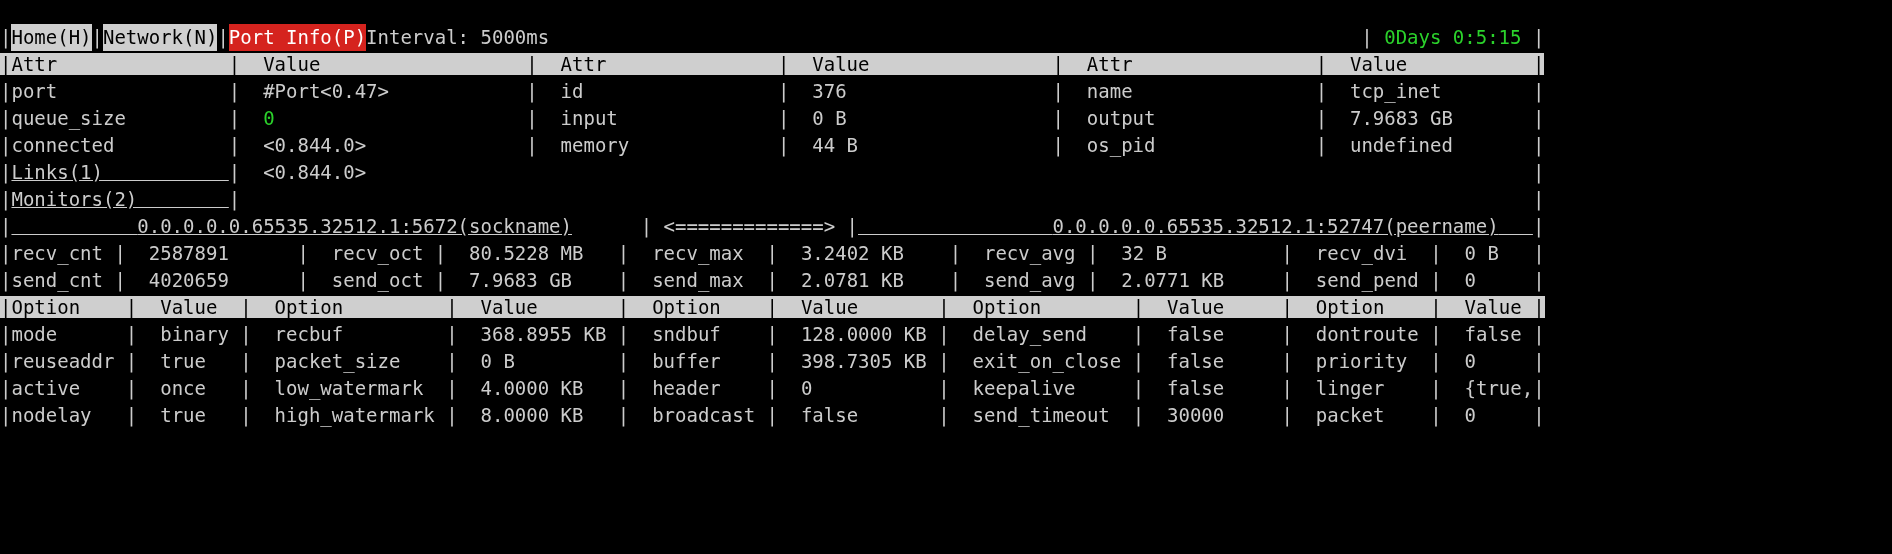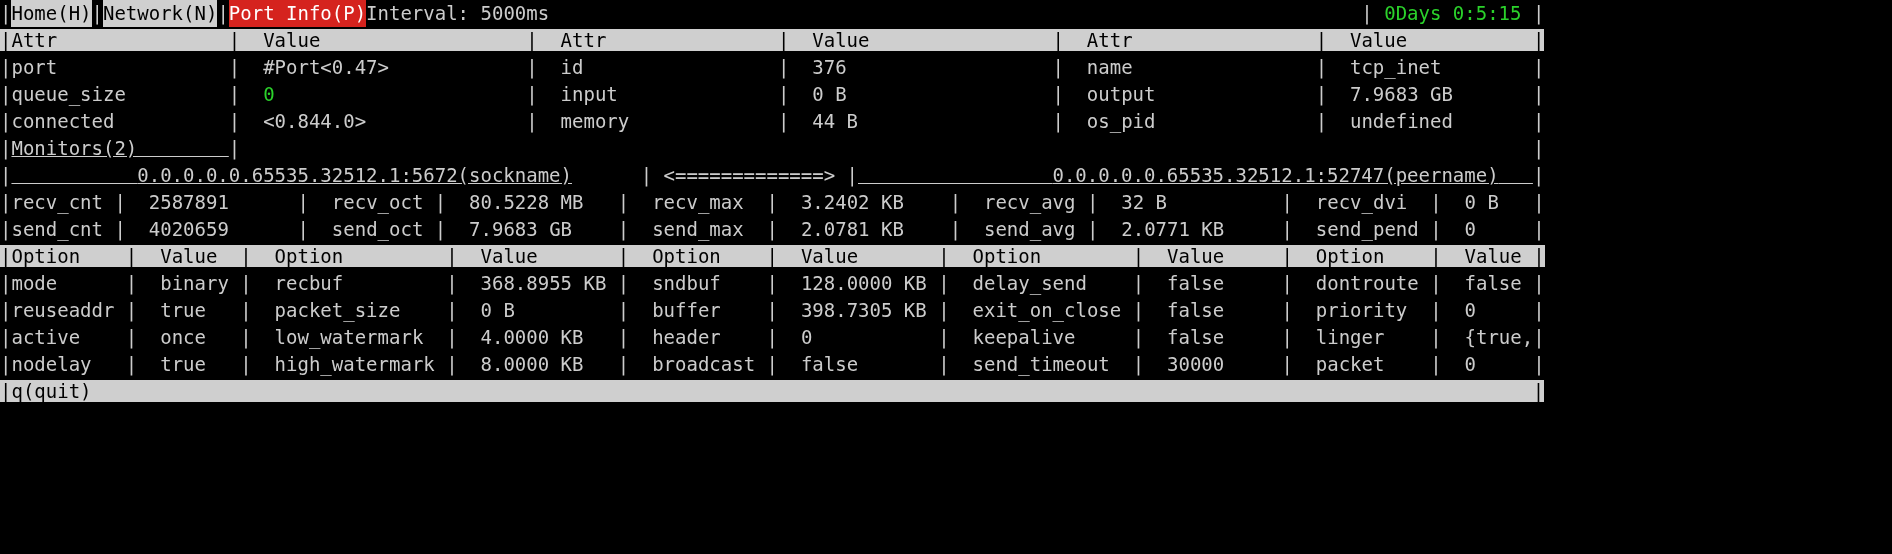--- a/index.html
+++ b/index.html
@@ -5,21 +5,21 @@
   html, body {
     margin: 0;
     padding: 0;
     background: #000;
     color: #ccc;
     font-family: "Menlo", "DejaVu Sans Mono", "Consolas", monospace;
     font-size: 19px;
     line-height: 27px;
     letter-spacing: 0;
   }
-  .screen { width: 1632px; }
+  .screen { width: 1632px; margin-top: 24px; }
   .row { white-space: pre; height: 27px; }
   .inv { background: #cfcfcf; color: #000; }
   .redbg { background: #d5231e; color: #fff; }
   .green { color: #2bd22b; }
   .ul { text-decoration: underline; }
   .pipe { color: #ccc; }
   .cell { display: inline-block; }
   .fill { display:inline-block; }
 </style>
 </head>
@@ -29,34 +29,34 @@
 <div class="row"><span class="pipe">|</span><span class="inv cell">Home(H)</span><span class="pipe">|</span><span class="inv cell">Network(N)</span><span class="pipe">|</span><span class="redbg cell">Port Info(P)</span><span class="cell">Interval: </span><span class="cell">5000ms</span><span class="fill" id="nav-spacer">                                                                       </span><span class="pipe">| </span><span class="green cell">0Days 0:5:15</span><span class="pipe"> |</span></div>
 
 <div class="row" id="attr-header"><span class="inv">|</span><span class="inv">Attr               </span><span class="inv">| </span><span class="inv"> </span><span class="inv">Value                  </span><span class="inv">| </span><span class="inv"> </span><span class="inv">Attr               </span><span class="inv">| </span><span class="inv"> </span><span class="inv">Value                </span><span class="inv">| </span><span class="inv"> </span><span class="inv">Attr                </span><span class="inv">| </span><span class="inv"> </span><span class="inv">Value           </span><span class="inv">|</span></div>
 
 <div id="attr-rows">
       <div class="row"><span class="">|</span><span class="">port               </span><span class="">| </span><span class=""> </span><span class="">#Port&lt;0.47&gt;            </span><span class="">| </span><span class=""> </span><span class="">id                 </span><span class="">| </span><span class=""> </span><span class="">376                  </span><span class="">| </span><span class=""> </span><span class="">name                </span><span class="">| </span><span class=""> </span><span class="">tcp_inet        </span><span class="">|</span></div>
       <div class="row"><span class="">|</span><span class="">queue_size         </span><span class="">| </span><span class=""> </span><span class="green">0                      </span><span class="">| </span><span class=""> </span><span class="">input              </span><span class="">| </span><span class=""> </span><span class="">0 B                  </span><span class="">| </span><span class=""> </span><span class="">output              </span><span class="">| </span><span class=""> </span><span class="">7.9683 GB       </span><span class="">|</span></div>
       <div class="row"><span class="">|</span><span class="">connected          </span><span class="">| </span><span class=""> </span><span class="">&lt;0.844.0&gt;              </span><span class="">| </span><span class=""> </span><span class="">memory             </span><span class="">| </span><span class=""> </span><span class="">44 B                 </span><span class="">| </span><span class=""> </span><span class="">os_pid              </span><span class="">| </span><span class=""> </span><span class="">undefined       </span><span class="">|</span></div>
     </div>
 
+<div class="row" id="links-row"><span class="">|</span><span class="ul">Links(1)           </span><span class="">| </span><span class=""> </span><span class="">&lt;0.844.0&gt;                                                                                                      </span><span class="">|</span></div>
 
 <div class="row" id="monitors-row"><span class="">|</span><span class="ul">Monitors(2)        </span><span class="">| </span><span class=""> </span><span class="">                                                                                                               </span><span class="">|</span></div>
 
 <div class="row" id="sock-row"><span class="">|</span><span class="ul">           </span><span class="ul">0.0.0.0.0.65535.32512.1:5672(sockname)</span><span class="">      </span><span class="">| </span><span class="">&lt;=============&gt;</span><span class=""> |</span><span class="ul">                 </span><span class="ul">0.0.0.0.0.65535.32512.1:52747(peername)</span><span class="ul">   </span><span class="">|</span></div>
 
 <div id="net-rows">
       <div class="row"><span class="">|</span><span class="">recv_cnt </span><span class="">| </span><span class=""> </span><span class="">2587891      </span><span class="">| </span><span class=""> </span><span class="">recv_oct </span><span class="">| </span><span class=""> </span><span class="">80.5228 MB   </span><span class="">| </span><span class=""> </span><span class="">recv_max  </span><span class="">| </span><span class=""> </span><span class="">3.2402 KB    </span><span class="">| </span><span class=""> </span><span class="">recv_avg </span><span class="">| </span><span class=""> </span><span class="">32 B          </span><span class="">| </span><span class=""> </span><span class="">recv_dvi  </span><span class="">| </span><span class=""> </span><span class="">0 B   </span><span class="">|</span></div>
       <div class="row"><span class="">|</span><span class="">send_cnt </span><span class="">| </span><span class=""> </span><span class="">4020659      </span><span class="">| </span><span class=""> </span><span class="">send_oct </span><span class="">| </span><span class=""> </span><span class="">7.9683 GB    </span><span class="">| </span><span class=""> </span><span class="">send_max  </span><span class="">| </span><span class=""> </span><span class="">2.0781 KB    </span><span class="">| </span><span class=""> </span><span class="">send_avg </span><span class="">| </span><span class=""> </span><span class="">2.0771 KB     </span><span class="">| </span><span class=""> </span><span class="">send_pend </span><span class="">| </span><span class=""> </span><span class="">0     </span><span class="">|</span></div>
     </div>
 
 <div class="row" id="opt-header"><span class="inv">|</span><span class="inv">Option    </span><span class="inv">| </span><span class="inv"> </span><span class="inv">Value  </span><span class="inv">| </span><span class="inv"> </span><span class="inv">Option         </span><span class="inv">| </span><span class="inv"> </span><span class="inv">Value       </span><span class="inv">| </span><span class="inv"> </span><span class="inv">Option    </span><span class="inv">| </span><span class="inv"> </span><span class="inv">Value       </span><span class="inv">| </span><span class="inv"> </span><span class="inv">Option        </span><span class="inv">| </span><span class="inv"> </span><span class="inv">Value     </span><span class="inv">| </span><span class="inv"> </span><span class="inv">Option    </span><span class="inv">| </span><span class="inv"> </span><span class="inv">Value </span><span class="inv">|</span></div>
 
 <div id="opt-rows">
       <div class="row"><span class="">|</span><span class="">mode      </span><span class="">| </span><span class=""> </span><span class="">binary </span><span class="">| </span><span class=""> </span><span class="">recbuf         </span><span class="">| </span><span class=""> </span><span class="">368.8955 KB </span><span class="">| </span><span class=""> </span><span class="">sndbuf    </span><span class="">| </span><span class=""> </span><span class="">128.0000 KB </span><span class="">| </span><span class=""> </span><span class="">delay_send    </span><span class="">| </span><span class=""> </span><span class="">false     </span><span class="">| </span><span class=""> </span><span class="">dontroute </span><span class="">| </span><span class=""> </span><span class="">false </span><span class="">|</span></div>
       <div class="row"><span class="">|</span><span class="">reuseaddr </span><span class="">| </span><span class=""> </span><span class="">true   </span><span class="">| </span><span class=""> </span><span class="">packet_size    </span><span class="">| </span><span class=""> </span><span class="">0 B         </span><span class="">| </span><span class=""> </span><span class="">buffer    </span><span class="">| </span><span class=""> </span><span class="">398.7305 KB </span><span class="">| </span><span class=""> </span><span class="">exit_on_close </span><span class="">| </span><span class=""> </span><span class="">false     </span><span class="">| </span><span class=""> </span><span class="">priority  </span><span class="">| </span><span class=""> </span><span class="">0     </span><span class="">|</span></div>
       <div class="row"><span class="">|</span><span class="">active    </span><span class="">| </span><span class=""> </span><span class="">once   </span><span class="">| </span><span class=""> </span><span class="">low_watermark  </span><span class="">| </span><span class=""> </span><span class="">4.0000 KB   </span><span class="">| </span><span class=""> </span><span class="">header    </span><span class="">| </span><span class=""> </span><span class="">0           </span><span class="">| </span><span class=""> </span><span class="">keepalive     </span><span class="">| </span><span class=""> </span><span class="">false     </span><span class="">| </span><span class=""> </span><span class="">linger    </span><span class="">| </span><span class=""> </span><span class="">{true,</span><span class="">|</span></div>
       <div class="row"><span class="">|</span><span class="">nodelay   </span><span class="">| </span><span class=""> </span><span class="">true   </span><span class="">| </span><span class=""> </span><span class="">high_watermark </span><span class="">| </span><span class=""> </span><span class="">8.0000 KB   </span><span class="">| </span><span class=""> </span><span class="">broadcast </span><span class="">| </span><span class=""> </span><span class="">false       </span><span class="">| </span><span class=""> </span><span class="">send_timeout  </span><span class="">| </span><span class=""> </span><span class="">30000     </span><span class="">| </span><span class=""> </span><span class="">packet    </span><span class="">| </span><span class=""> </span><span class="">0     </span><span class="">|</span></div>
     </div>
 
-<div class="row" id="footer-row"><span class="inv">|</span><span class="inv">q(quit)                                                                                                                              </span><span class="inv">|</span></div>
 
 </div>
 
 </body></html>

